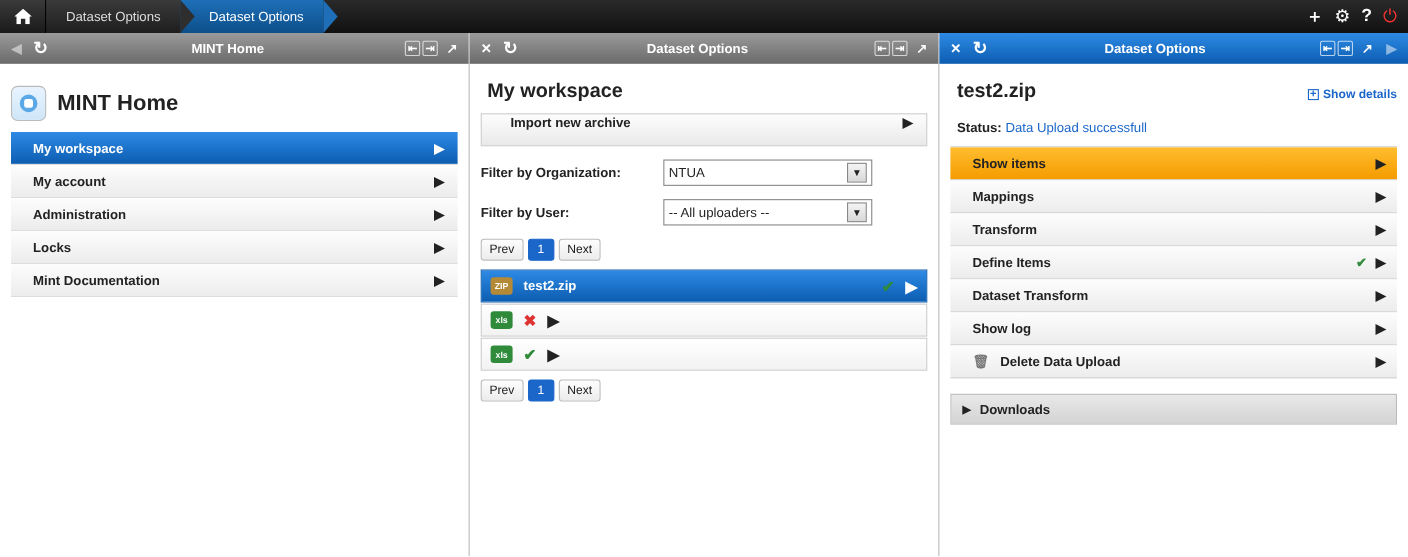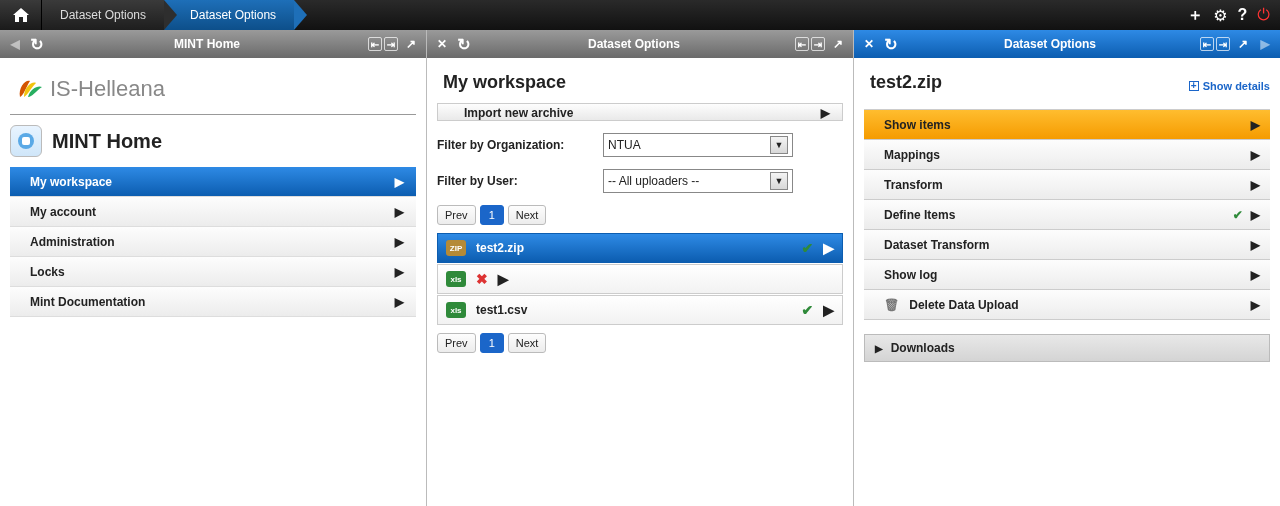--- a/index.html
+++ b/index.html
@@ -39,21 +39,21 @@
 .desc { font-size:12px; color:#333; line-height:1.35; }
 .desc a{ color:#1560bd; text-decoration:none; }
 
 .nav { margin-top:10px; }
 .nav-item { height:30px; display:flex; align-items:center; justify-content:space-between; padding:0 12px 0 20px; font-size:12px; font-weight:bold; border-bottom:1px solid #ddd; background: linear-gradient(#fdfdfd,#ececec); cursor:pointer;}
 .nav-item.selected { background:linear-gradient(#2e8ae5,#0c5db0); color:#fff; }
 .arrow { font-size:12px; }
 
 h2.section { font-size:18px; font-weight:bold; margin: 4px 0 10px 6px;}
 .subdesc { font-size:11px; color:#444; margin: 0 0 12px 18px;}
-.action-row { height:18px; border:1px solid #ccc; background:linear-gradient(#fdfdfd,#e9e9e9); display:flex; align-items:flex-end; justify-content:space-between; padding:0 12px 0 26px; font-weight:bold; font-size:12px; margin-bottom:10px; cursor:pointer;}
+.action-row { height:30px; border:1px solid #ccc; background:linear-gradient(#fdfdfd,#e9e9e9); display:flex; align-items:flex-start; justify-content:space-between; padding:0 12px 0 26px; font-weight:bold; font-size:12px; margin-bottom:10px; cursor:pointer;}
 .filter-row { display:flex; align-items:center; margin:12px 0; gap:6px;}
 .filter-label { width:160px; font-size:12px; font-weight:bold;}
 .select { flex:0 0 190px; height:24px; border:1px solid #888; display:flex; align-items:center; padding:0 4px; font-size:12px; justify-content:space-between; background:#fff; cursor:pointer;}
 .select .dd { width:18px; height:18px; border:1px solid #888; display:flex; align-items:center; justify-content:center; background:linear-gradient(#f4f4f4,#d8d8d8); font-size:9px;}
 
 .pager { display:flex; gap:4px; margin:8px 0; }
 .pg-btn { border:1px solid #bbb; background:linear-gradient(#fdfdfd,#ececec); padding:3px 7px; font-size:11px; border-radius:3px; cursor:pointer;}
 .pg-num { background:#1b66c9; color:#fff; border:1px solid #1b66c9; padding:3px 8px; font-size:11px; border-radius:3px;}
 
 .file-row { height:30px; display:flex; align-items:center; gap:10px; padding:0 8px 0 8px; border:1px solid #ccc; margin-bottom:1px; background:linear-gradient(#fff,#f2f2f2); font-size:12px; font-weight:bold;}
@@ -119,28 +119,20 @@
       <div class="title">MINT Home</div>
       <div class="hdr-right">
         <span class="rect-grp">
             <span>⇤</span>
             <span>⇥</span>
           </span>
         <span class="hdr-btn">↗</span>
       </div>
     </div>
     <div class="pbody">
-      <div class="logo-row">
-        <svg width="28" height="24" viewBox="0 0 28 24">
-            <path fill="#d35400" d="M4 20 C2 10 10 2 14 4 C10 10 8 18 4 20z"></path>
-            <path fill="#f1c40f" d="M8 20 C8 10 16 4 20 6 C14 12 12 18 8 20z"></path>
-            <path fill="#27ae60" d="M12 20 C14 12 22 8 26 10 C20 14 16 20 12 20z"></path>
-          </svg>
-        <span class="logo-text">IS-Helleana</span>
-      </div>
       <div class="mint-title-row">
         <div class="mint-icon">
           <svg width="20" height="20" viewBox="0 0 20 20">
               <circle cx="10" cy="10" r="8" fill="#5aa9e6"></circle>
               <rect x="6" y="6" width="8" height="8" fill="#fff" rx="2"></rect>
             </svg>
         </div>
         <div class="mint-title">MINT Home</div>
       </div>
       <div class="nav" id="nav">
@@ -215,21 +207,20 @@
             <span class="status-icon ok">✔</span>
             <span class="status-icon play">▶</span>
           </div>
           <div class="file-row">
             <span class="file-icon csv-icon">xls</span>
             <span class="status-icon err">✖</span>
             <span class="status-icon play">▶</span>
           </div>
           <div class="file-row">
             <span class="file-icon csv-icon">xls</span>
-            <span class="file-name">test1.csv</span>
             <span class="status-icon ok">✔</span>
             <span class="status-icon play">▶</span>
           </div>
         </div>
       <div class="pager">
         <span class="pg-btn">Prev</span>
         <span class="pg-num">1</span>
         <span class="pg-btn">Next</span>
       </div>
     </div>
@@ -252,20 +243,23 @@
       </div>
     </div>
     <div class="pbody">
       <div class="detail-header">
         <h2 class="section" style="margin-left:6px;">test2.zip</h2>
         <div class="show-details">
           <span class="plus">+</span>
           <span>Show details</span>
         </div>
       </div>
+      <div class="status-line">
+        <b>Status:</b> <a href="#">Data Upload successfull</a>
+      </div>
       <div class="opts" id="opts">
           <div class="opt-row selected">
             <span class="left">
               <span>Show items</span>
             </span>
             <span class="right">
               <span class="arrow">▶</span>
             </span>
           </div>
           <div class="opt-row">

